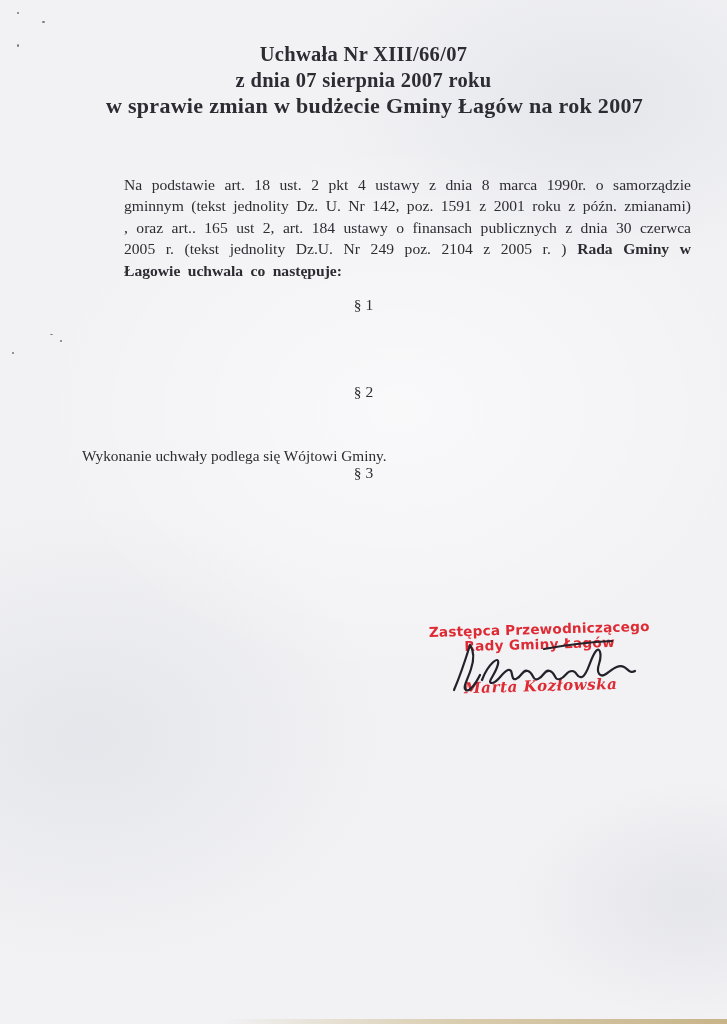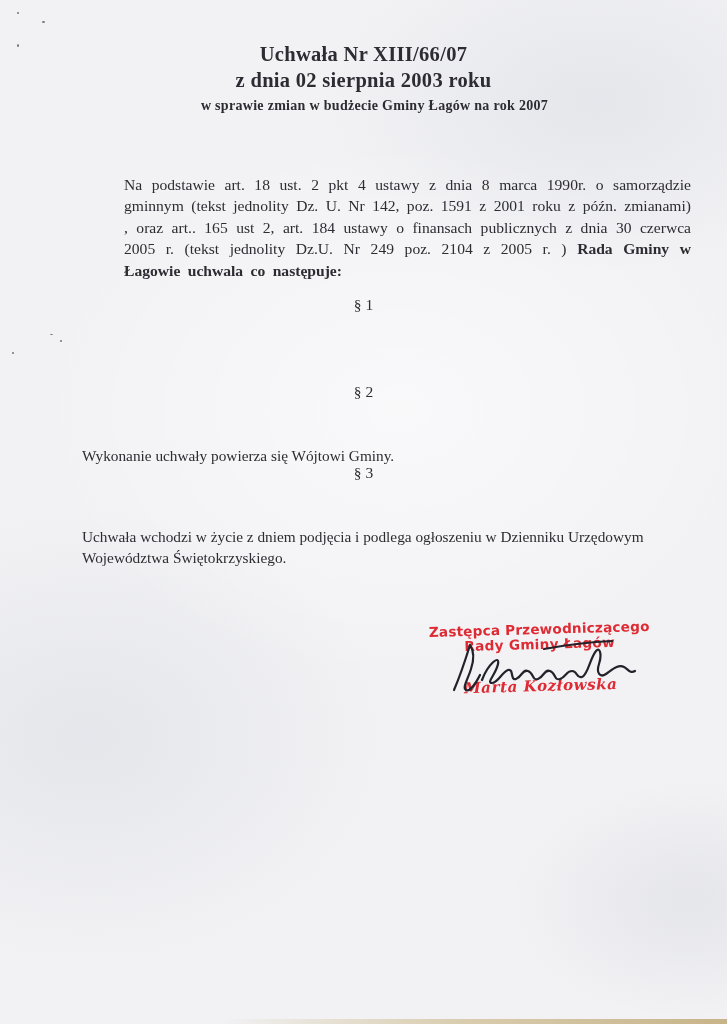--- a/index.html
+++ b/index.html
@@ -40,21 +40,21 @@
     top: 42px;
     text-align: center;
     font-weight: bold;
     letter-spacing: 0.3px;
   }
   .title-line {
     font-size: 20.5px;
     line-height: 25.5px;
   }
   .subject-line {
-    font-size: 14px;
+    font-size: 22px;
     line-height: 20px;
     margin-top: 3px;
     margin-left: 22px;
   }
   .preamble {
     position: absolute;
     left: 82px;
     top: 158px;
     width: 567px;
     font-size: 15.6px;
@@ -124,33 +124,32 @@
 
   <div class="speck" style="left:17px; top:12px; width:2px; height:2px;"></div>
   <div class="speck" style="left:42px; top:21px; width:3px; height:2px;"></div>
   <div class="speck" style="left:17px; top:44px; width:2px; height:3px;"></div>
   <div class="speck" style="left:12px; top:352px; width:2px; height:2px;"></div>
   <div class="speck" style="left:50px; top:334px; width:3px; height:1px;"></div>
   <div class="speck" style="left:60px; top:340px; width:2px; height:2px;"></div>
 
   <div class="title-block">
     <div class="title-line">Uchwała Nr XIII/66/07</div>
-    <div class="title-line">z dnia 02 sierpnia 2003 roku</div>
+    <div class="title-line">z dnia 07 sierpnia 2007 roku</div>
     <div class="subject-line">w sprawie zmian w budżecie Gminy  Łagów na rok 2007</div>
   </div>
 
   <p class="preamble"><span>Na podstawie art. 18 ust. 2 pkt 4 ustawy z dnia 8 marca 1990r. o samorządzie gminnym (tekst jednolity Dz. U. Nr 142, poz. 1591 z 2001 roku z późn. zmianami) , oraz art.. 165 ust 2, art. 184 ustawy o finansach publicznych z dnia 30 czerwca 2005 r. (tekst jednolity Dz.U. Nr 249 poz. 2104 z 2005 r. ) </span><b>Rada Gminy w Łagowie uchwala co następuje:</b></p>
 
   <div class="section-mark mark-1">§ 1</div>
 
   <div class="section-mark mark-2">§ 2</div>
-  <p class="section-text text-2">Wykonanie uchwały powierza się Wójtowi Gminy.</p>
+  <p class="section-text text-2">Wykonanie uchwały podlega się Wójtowi Gminy.</p>
 
   <div class="section-mark mark-3">§ 3</div>
-  <p class="section-text text-3">Uchwała wchodzi w życie z dniem podjęcia i  podlega ogłoszeniu w Dzienniku Urzędowym Województwa Świętokrzyskiego.</p>
 
   <div class="stamp">
     <div class="stamp-line1">Zastępca Przewodniczącego</div>
     <div class="stamp-line2">Rady Gminy Łagów</div>
     <div class="stamp-name">Marta Kozłowska</div>
   </div>
 
   <svg class="signature" viewBox="0 0 196 58" aria-hidden="true">
 
     <path d="M96,11 C118,7 142,4 164,3"></path>

